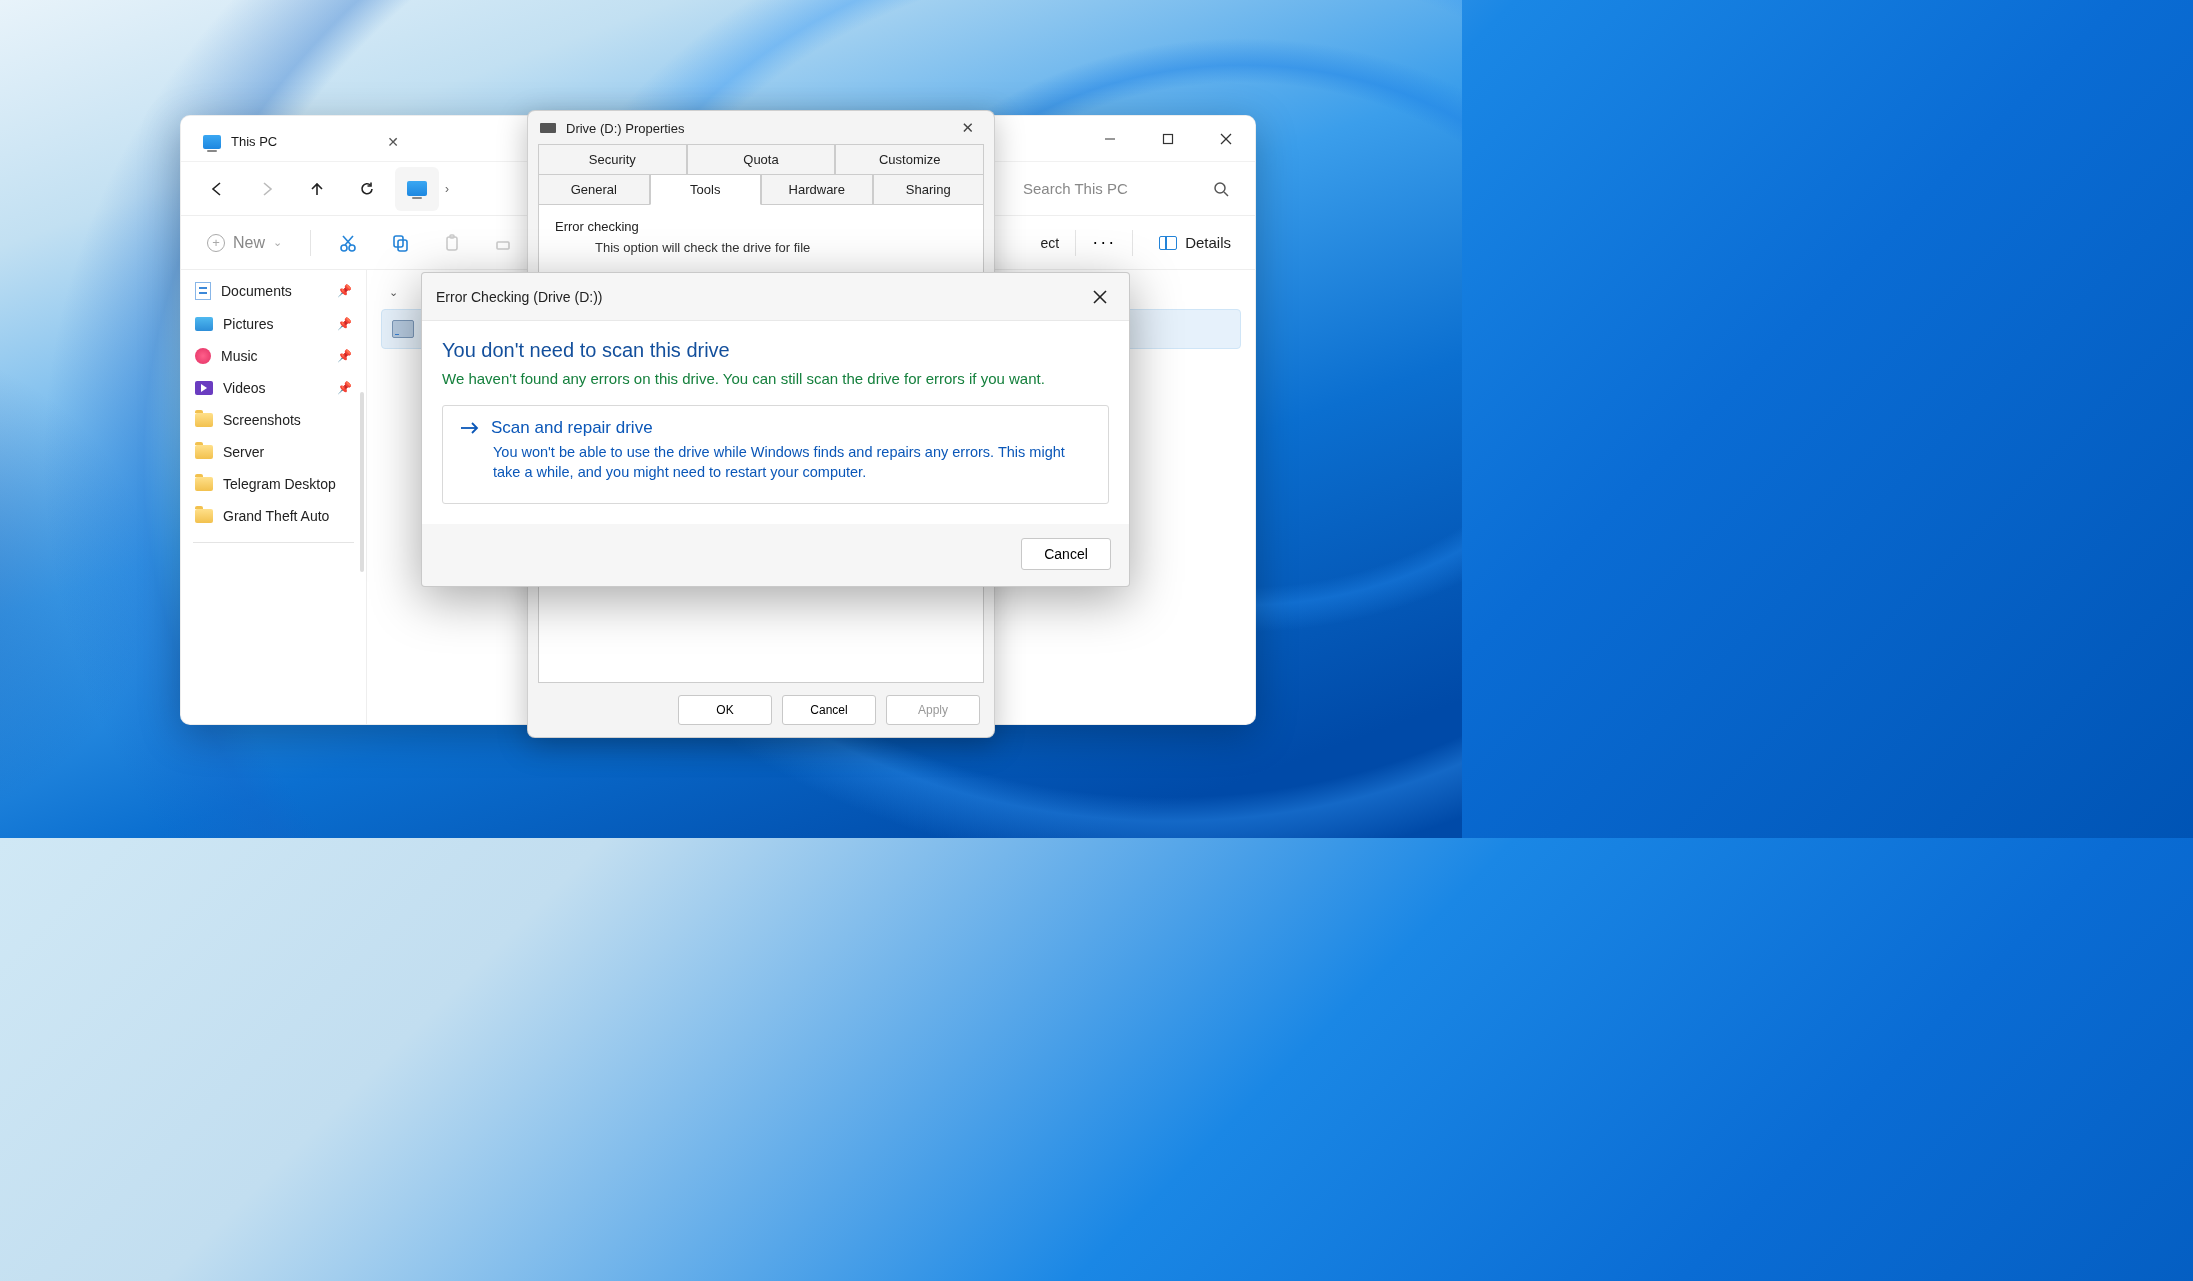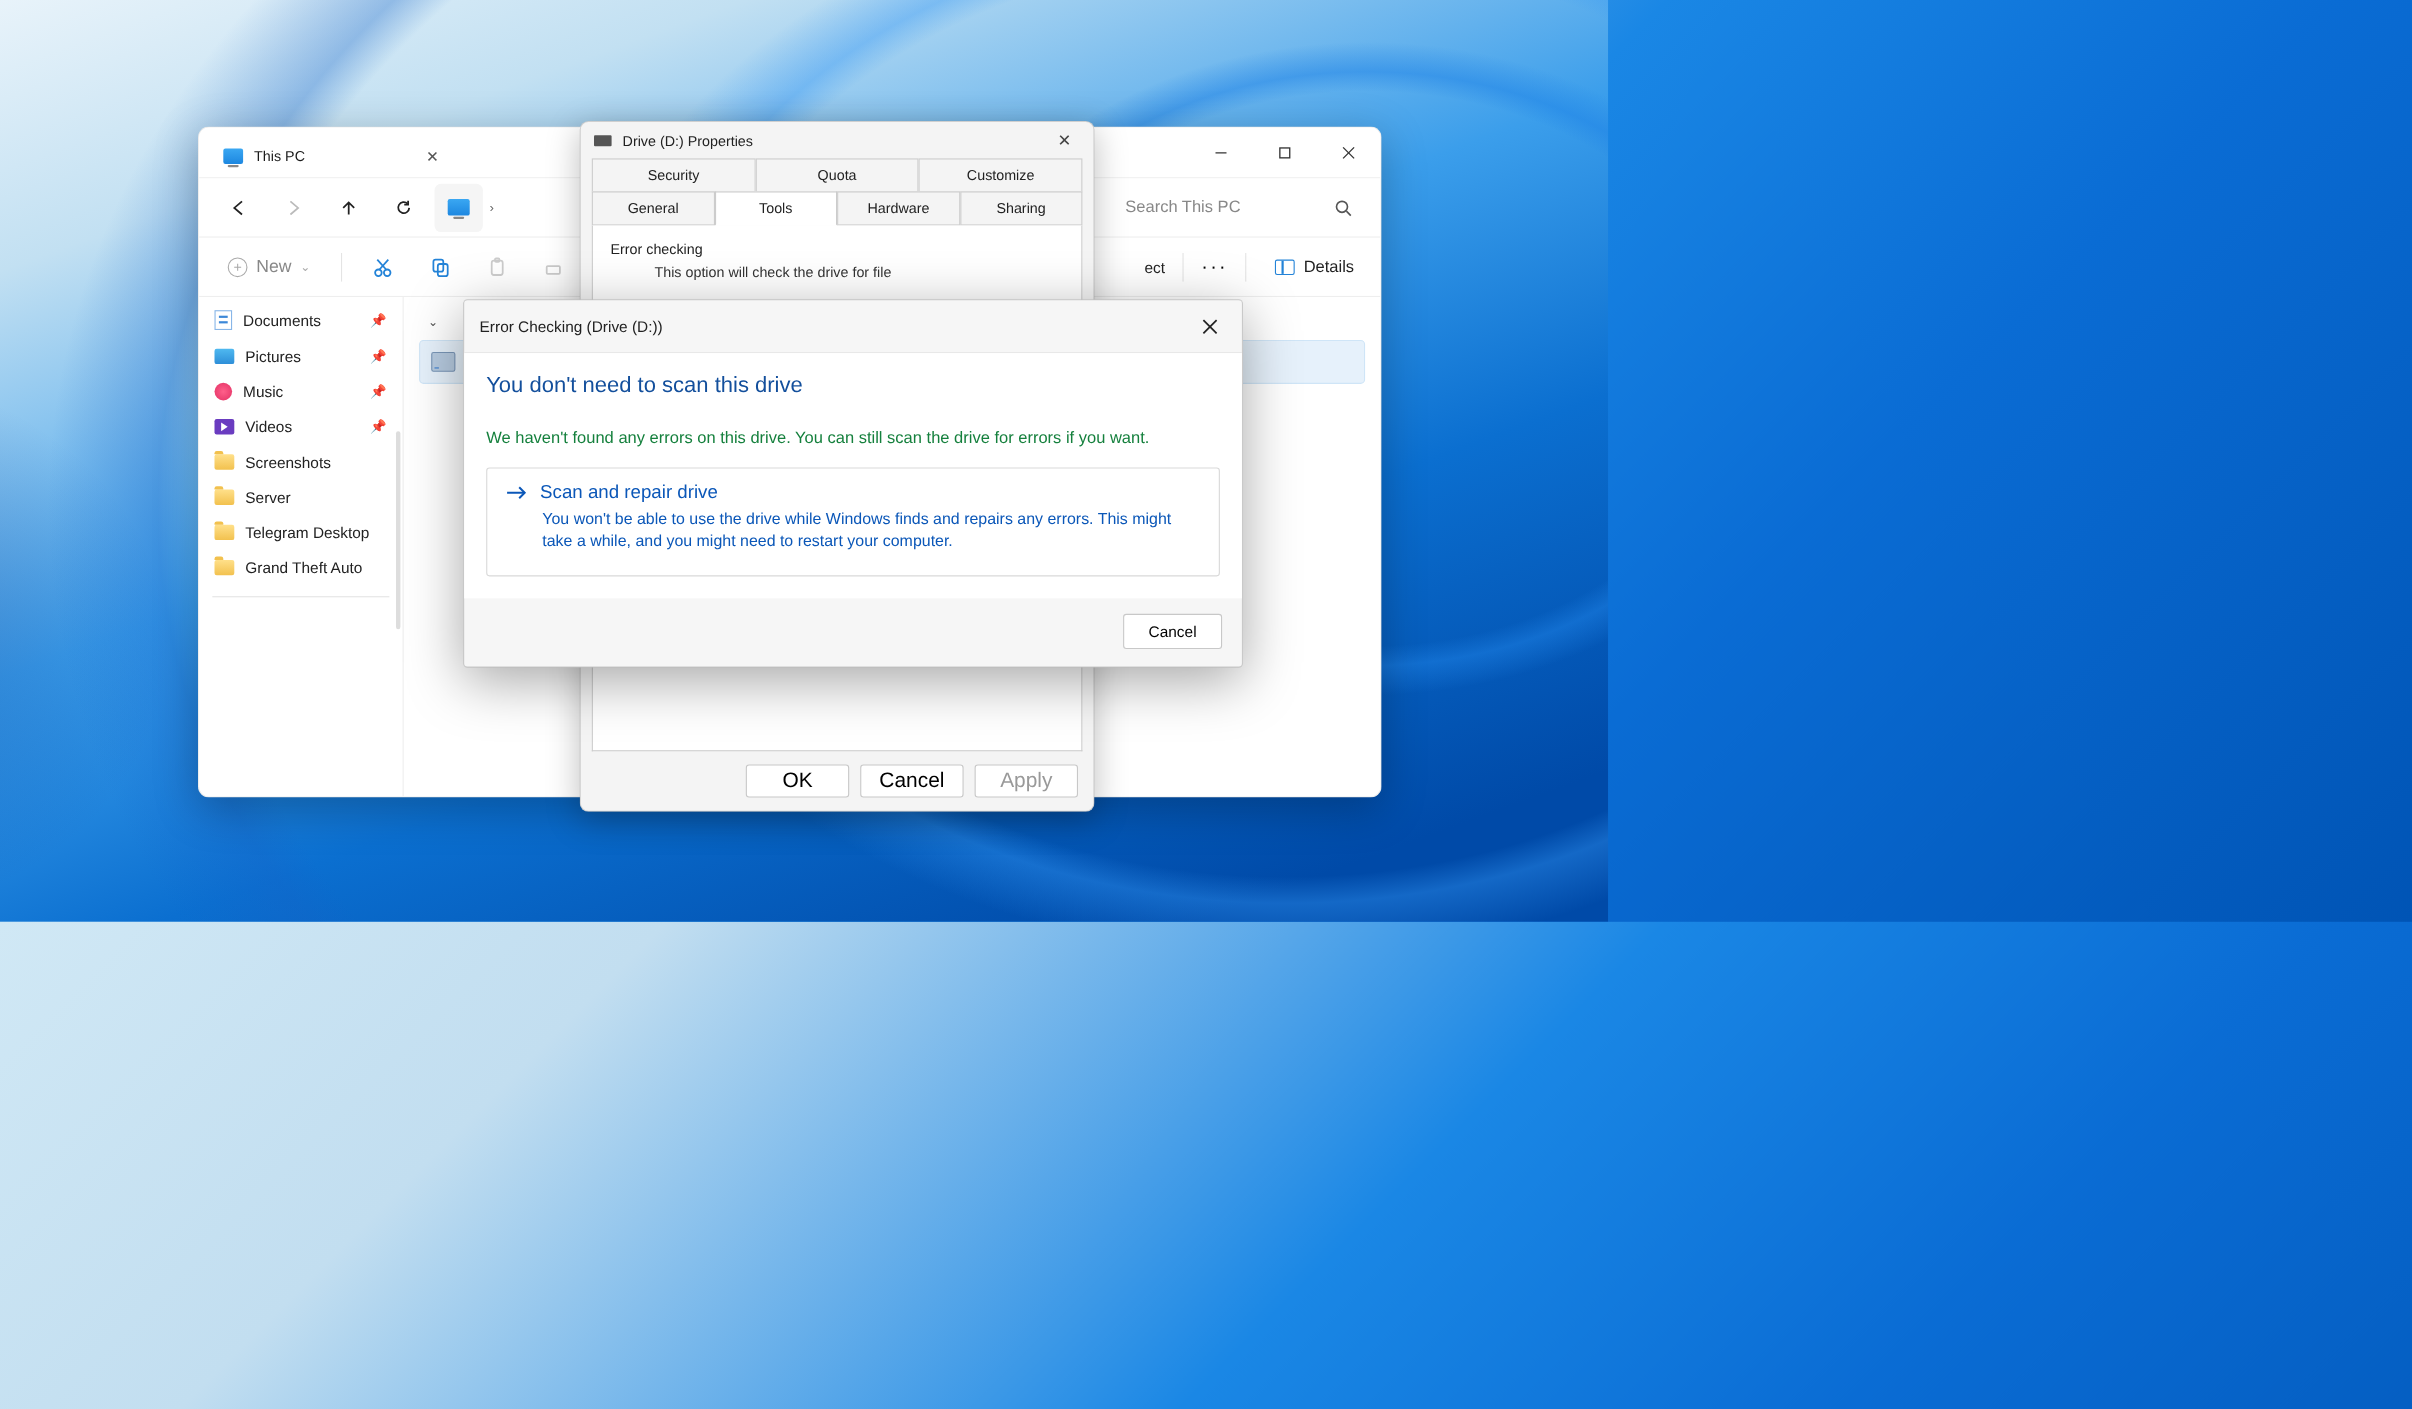--- a/index.html
+++ b/index.html
@@ -155,36 +155,36 @@
   .props-title { height:34px; display:flex; align-items:center; padding:0 12px; font-size:13px; color:#222;}
   .props-title .hd-ico { width:16px;height:10px;background:#555;border-radius:1px;margin-right:10px;}
   .props-close { margin-left:auto; font-size:15px; color:#444; cursor:pointer; padding:4px 8px;}
   .props-tabs { display:grid; grid-template-columns: repeat(3,1fr); gap:0; padding: 0 10px; }
   .ptab { text-align:center; font-size:13px; color:#222; padding:7px 0; border:1px solid #ccc; background:#f4f4f4; cursor:pointer; margin-top:-1px;}
   .ptab.sel { background:#fff; border-bottom-color:#fff; position:relative; z-index:1;}
   .props-body { flex:1; margin:0 10px; background:#fff; border:1px solid #ccc; border-top:none; padding:14px 16px;}
   .p-section-title { font-size:13px; color:#222; margin-bottom:6px;}
   .p-desc { font-size:13px; color:#333; padding:0 6px 0 40px;}
   .props-buttons { display:flex; justify-content:flex-end; gap:10px; padding:12px 14px;}
-  .p-btn { min-width:94px; height:30px; border:1px solid #c8c8c8; background:#fff; border-radius:3px; font-size:19px; cursor:pointer;}
+  .p-btn { min-width:94px; height:30px; border:1px solid #c8c8c8; background:#fff; border-radius:3px; font-size:12px; cursor:pointer;}
   .p-btn.disabled { color:#999;}
 
   
   .errdlg {
     position:absolute; left:421px; top:272px;
     width:709px;
     background:#f6f6f6; border:1px solid rgba(0,0,0,0.18);
     border-radius:4px;
     box-shadow: 0 12px 50px rgba(0,0,0,0.35);
     display:flex; flex-direction:column;
   }
   .err-title { height:48px; display:flex; align-items:center; padding:0 14px; font-size:14px; color:#222; border-bottom:1px solid #e8e8e8;}
   .err-close { margin-left:auto; cursor:pointer; color:#333; padding:4px 8px;}
   .err-body { background:#fff; padding:18px 20px 20px 20px;}
-  .err-head { font-size:20px; color:#134f9c; margin-bottom:28px;}
+  .err-head { font-size:20px; color:#134f9c; margin-bottom:8px;}
   .err-msg { font-size:15px; color:#15803d; margin-bottom:18px;}
   .err-option {
     border:1px solid #d9d9d9; border-radius:3px; padding:12px 16px 20px 16px;
     cursor:pointer;
   }
   .err-opt-title { font-size:17px; color:#0b57b8; display:flex; align-items:center; gap:10px;}
   .err-opt-desc { font-size:14.5px; color:#0b57b8; padding-left:34px; margin-top:4px; line-height:1.4;}
   .err-buttons { display:flex; justify-content:flex-end; padding:14px 18px 16px;}
   .err-cancel { min-width:90px; height:32px; border:1px solid #c8c8c8; background:#fff; border-radius:3px; font-size:14px; cursor:pointer;}
 

